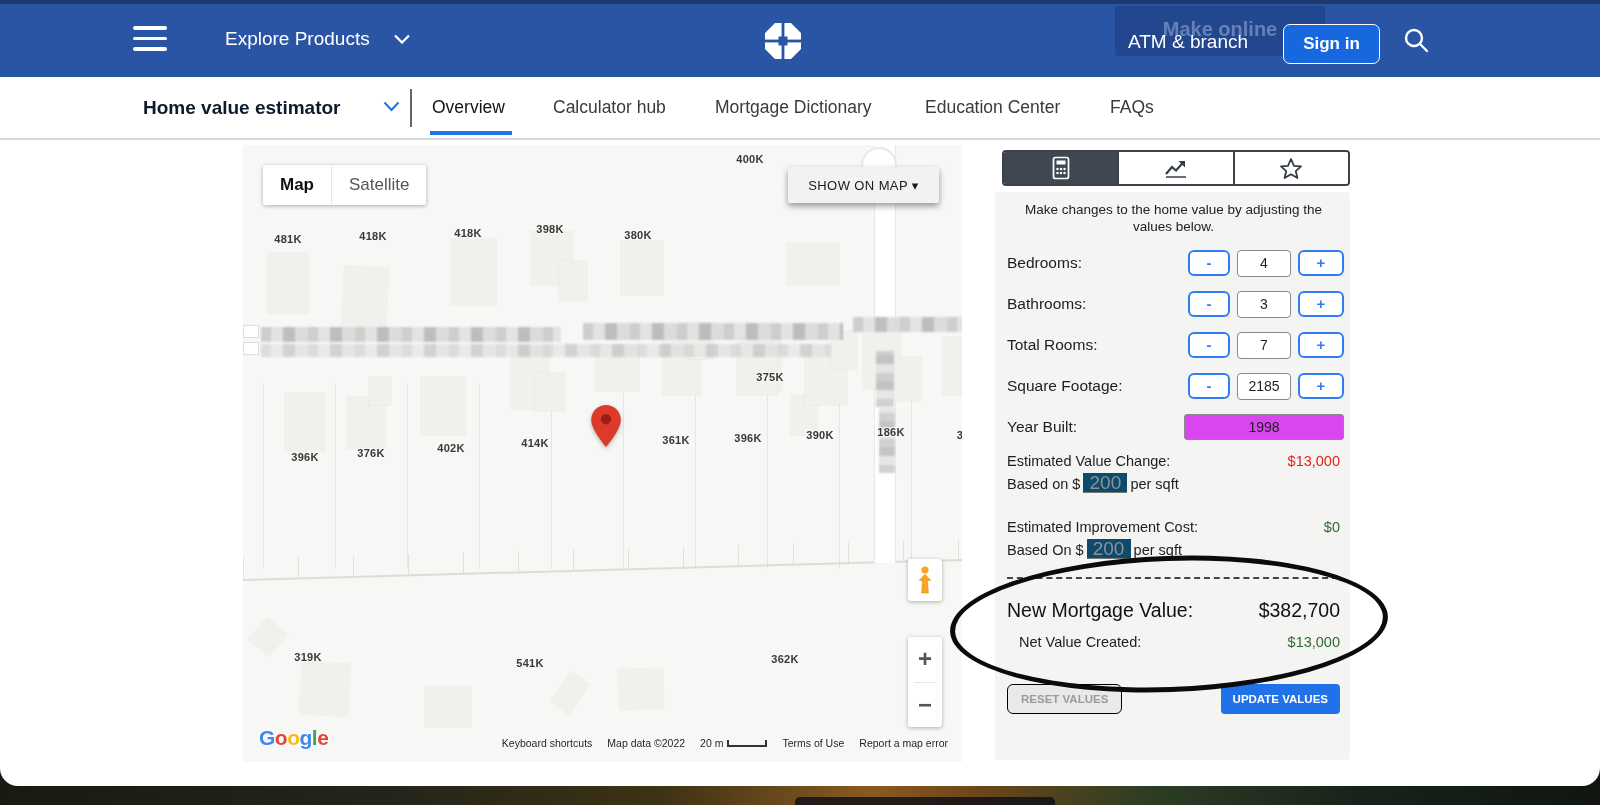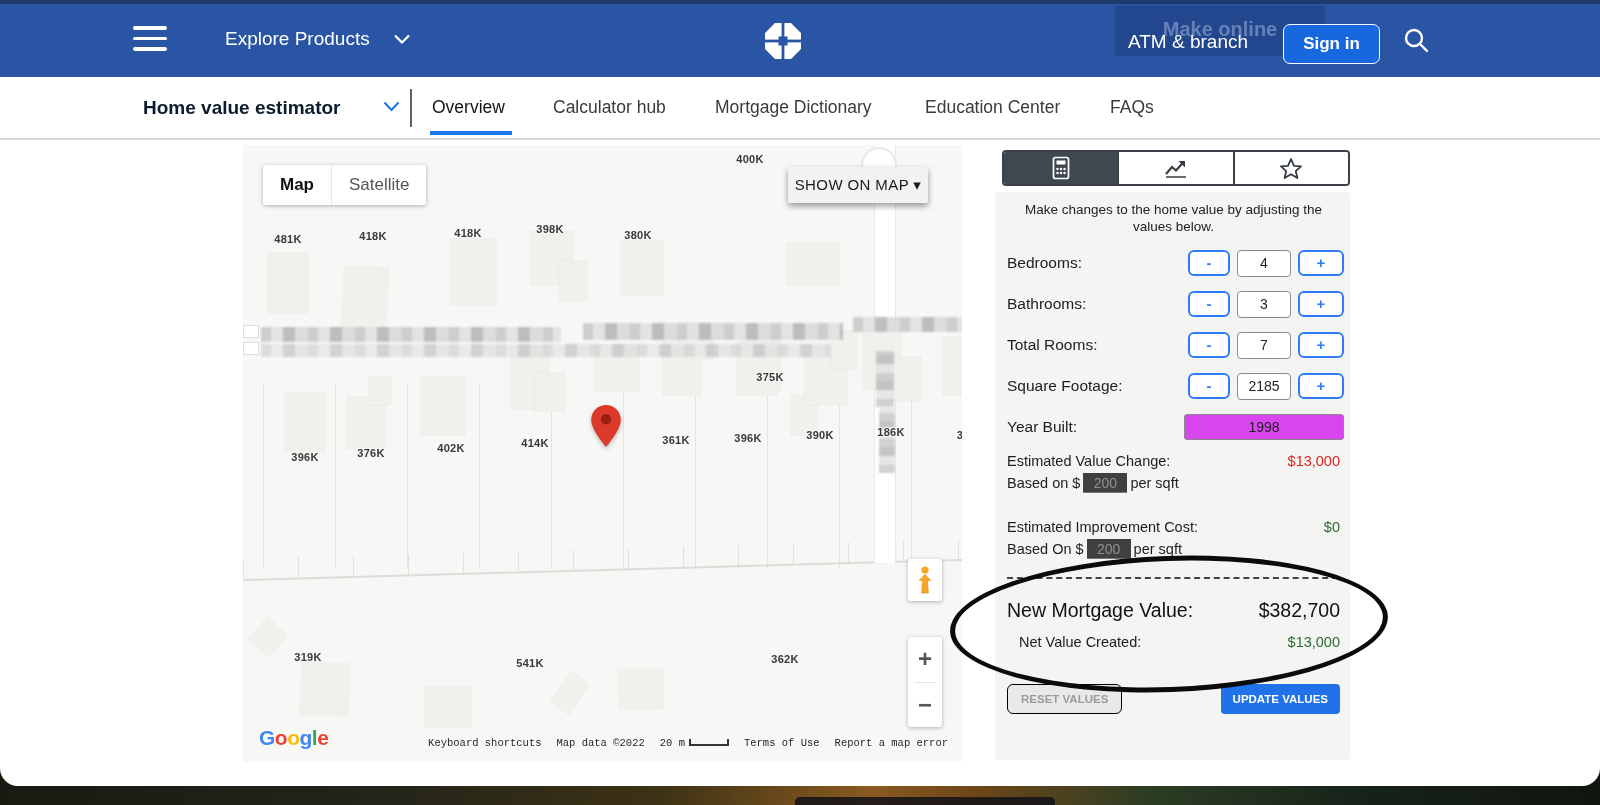--- a/index.html
+++ b/index.html
@@ -60,33 +60,33 @@
   .wbox { position:absolute; background:#fff; border:1px solid #ddd; }
   .plabel { position:absolute; transform:translateX(-50%); font-size:11px; font-weight:bold; color:#393939;
     letter-spacing:.3px; white-space:nowrap;
     text-shadow:1px 1px 0 #f7f7f5,-1px -1px 0 #f7f7f5,1px -1px 0 #f7f7f5,-1px 1px 0 #f7f7f5; }
   .pin { position:absolute; left:348px; top:260px; filter:drop-shadow(0 2px 2px rgba(0,0,0,.25)); }
   .mapctl { position:absolute; left:20px; top:20px; height:40px; display:flex; background:#fff;
     box-shadow:0 1px 4px rgba(0,0,0,.3); border-radius:2px; font-size:17px; }
   .mapctl .seg { padding:0 17px; line-height:40px; cursor:pointer; }
   .mapctl .seg.on { font-weight:bold; color:#111; }
   .mapctl .seg.off { color:#565656; border-left:1px solid #e6e6e6; }
-  .showonmap { position:absolute; left:545px; top:22px; width:140px; height:36px; background:#f2f2f2;
+  .showonmap { position:absolute; left:545px; top:22px; width:151px; height:36px; background:#f2f2f2;
     border:none; border-radius:2px; box-shadow:0 3px 6px rgba(0,0,0,.4); cursor:pointer;
-    font-family:"Liberation Sans",sans-serif; font-size:15px; color:#1a1a1a; letter-spacing:.4px; }
+    font-family:"Liberation Sans",sans-serif; font-size:13px; color:#1a1a1a; letter-spacing:.4px; }
   .pegman { position:absolute; left:665px; top:414px; width:34px; height:42px; background:#fff; border-radius:3px;
     box-shadow:0 1px 4px rgba(0,0,0,.3); display:flex; align-items:center; justify-content:center; cursor:pointer; }
   .zoomctl { position:absolute; left:665px; top:492px; width:34px; height:90px; background:#fff; border-radius:3px;
     box-shadow:0 1px 4px rgba(0,0,0,.3); display:flex; flex-direction:column; }
   .zoomctl .zb { flex:1; font-size:24px; font-weight:bold; color:#565656; text-align:center; line-height:44px; cursor:pointer; }
   .zoomctl .zd { height:1px; background:#e6e6e6; margin:0 6px; }
   .glogo { position:absolute; left:16px; bottom:12px; font-size:21px; font-weight:bold; letter-spacing:-.5px;
     text-shadow:0 0 3px #fff; cursor:pointer; }
   .attrib { position:absolute; right:14px; bottom:13px; display:flex; gap:15px; align-items:flex-end;
-    font-size:10.5px; color:#1f1f1f; text-shadow:0 0 3px #fff;font-family:Liberation Mono, monospace; }
+    font-size:10.5px; color:#1f1f1f; text-shadow:0 0 3px #fff; }
   .attrib span { cursor:pointer; }
   .scalebar { display:inline-block; width:40px; height:7px; border:2px solid #333; border-top:none; margin-left:4px; }
 
   
   .ptabs { position:absolute; left:1002px; top:150px; width:348px; height:36px; display:flex;
     border:2px solid #3a4149; border-radius:4px; background:#fff; overflow:hidden; }
   .ptab { flex:1; display:flex; align-items:center; justify-content:center; cursor:pointer; background:#fff; border:none; }
   .ptab + .ptab { border-left:2px solid #3a4149; }
   .ptab.on { background:#3f4850; }
   .pbody { position:absolute; left:995px; top:192px; width:355px; height:568px; background:#f4f4f3; border-radius:4px;
@@ -98,22 +98,22 @@
     color:#2f7df6; font-weight:bold; font-size:15px; line-height:20px; cursor:pointer; font-family:"Liberation Sans",sans-serif; }
   .stepbtn.plus { width:46px; }
   .vinput { width:54px; height:27px; background:#fff; border:1.5px solid #8a8a8a; border-radius:4px;
     text-align:center; font-size:14px; color:#1f1f1f; font-family:"Liberation Sans",sans-serif; }
   .yinput { width:160px; height:26px; background:#d946ef; border:1.5px solid #8a8a8a; border-radius:3px;
     text-align:center; font-size:14px; color:#1f1f1f; font-family:"Liberation Sans",sans-serif; }
   .evrow { display:flex; justify-content:space-between; font-size:14.5px; margin:6px 4px 4px 0; }
   .red { color:#e0231f; }
   .green { color:#2e6b31; }
   .basedrow { font-size:14.5px; margin:4px 0 0 0; }
-  .inline-input { display:inline-block; width:44px; height:20px; background:#404040; border:none;
-    border-bottom:1.5px solid #777; text-align:center; font-size:14px; color:#919191; margin:0 3px; }
+  .inline-input { display:inline-block; width:44px; height:20px; background:#0c4a6e; border:none;
+    border-bottom:1.5px solid #777; text-align:center; font-size:19px; color:#919191; margin:0 3px; }
   .gap18 { height:20px; }
   .dashes { border-top:2px dashed #444; margin:18px 6px 20px 0; }
   .nevrow { display:flex; justify-content:space-between; font-size:19.5px; color:#111; margin:0 4px 12px 0; }
   .nvcrow { display:flex; justify-content:space-between; font-size:14.5px; margin:0 4px 0 12px; }
   .btnrow { display:flex; justify-content:space-between; margin:34px 4px 0 0; }
   .resetbtn { background:#e9e9e9; color:#9b9b9b; font-weight:bold; font-size:11.5px; padding:8px 13px;
     border:1px solid #000000; border-radius:6px; cursor:pointer; font-family:"Liberation Sans",sans-serif; }
   .updatebtn { background:#2172e8; color:#fff; font-weight:bold; font-size:11.5px; padding:8px 12px;
     border:none; border-radius:4px; cursor:pointer; font-family:"Liberation Sans",sans-serif; }
 

